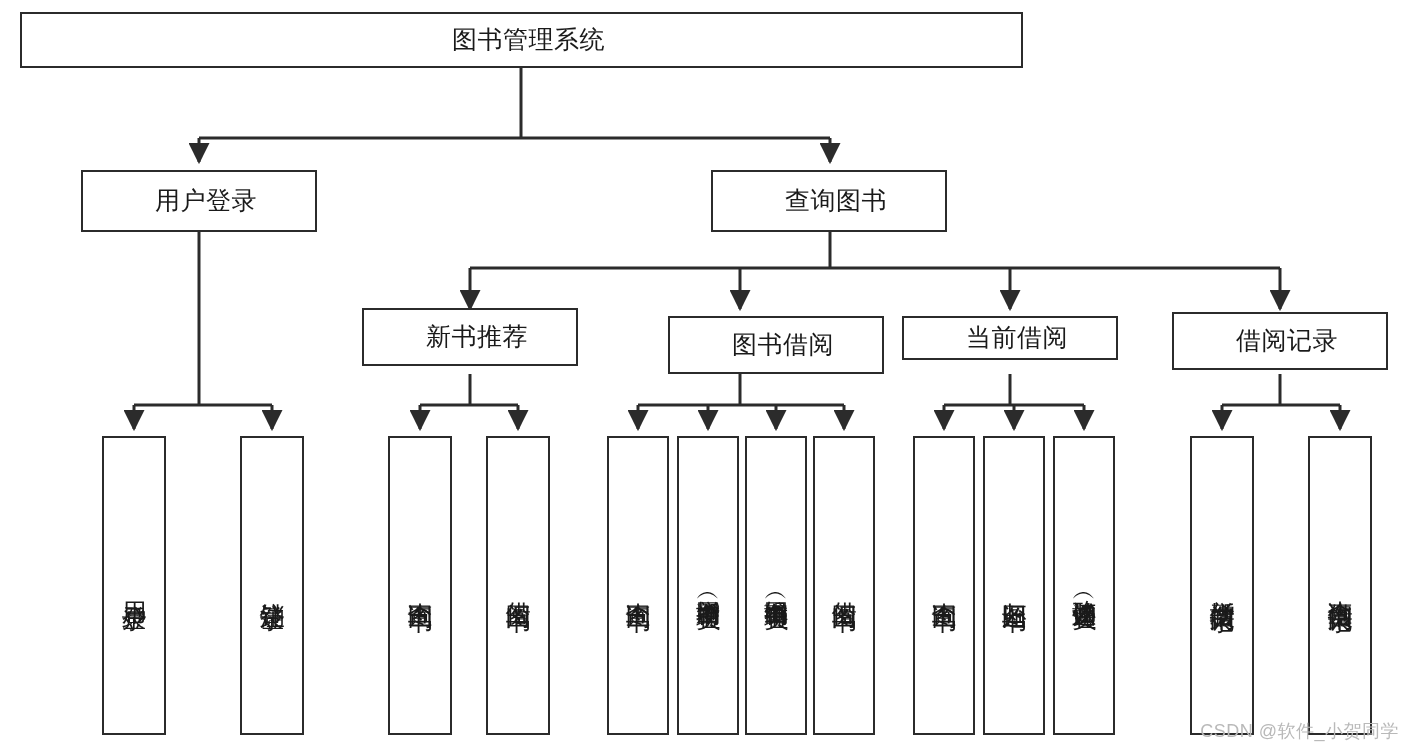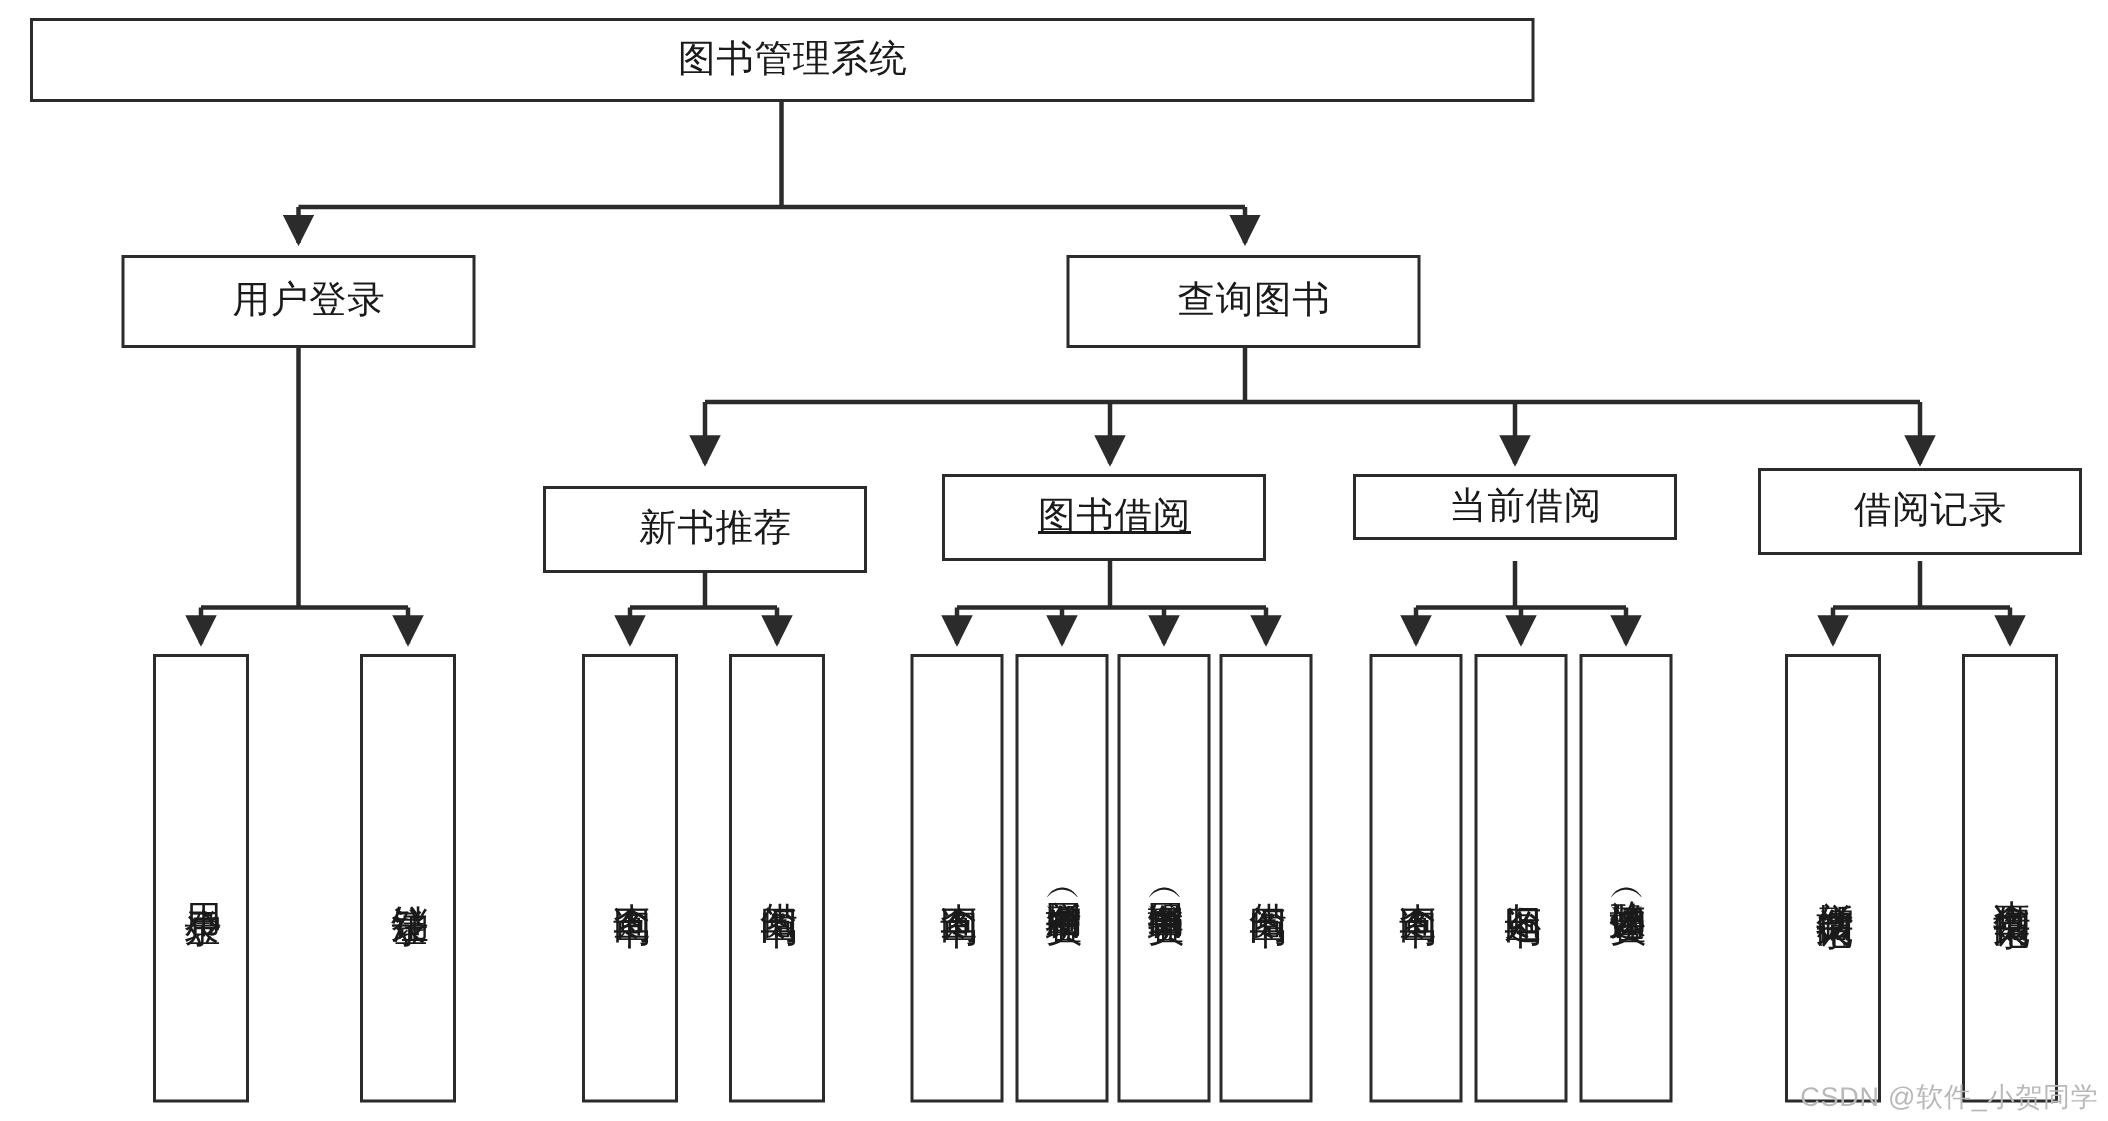--- a/index.html
+++ b/index.html
@@ -126,24 +126,24 @@
   <div id="nodes">
       <div class="node h" style="left: 20px; top: 12px; width: 1003px; height: 56px;">
         <span class="hlabel">图书管理系统</span>
       </div>
       <div class="node h" style="left: 81px; top: 170px; width: 236px; height: 62px;">
         <span class="hlabel">用户登录</span>
       </div>
       <div class="node h" style="left: 711px; top: 170px; width: 236px; height: 62px;">
         <span class="hlabel">查询图书</span>
       </div>
-      <div class="node h" style="left: 362px; top: 324px; width: 216px; height: 58px;">
+      <div class="node h" style="left: 362px; top: 308px; width: 216px; height: 58px;">
         <span class="hlabel">新书推荐</span>
       </div>
-      <div class="node h" style="left: 628px; top: 316px; width: 216px; height: 58px; text-decoration: underline;">
+      <div class="node h" style="left: 668px; top: 316px; width: 216px; height: 58px;">
         <span class="hlabel">图书借阅</span>
       </div>
       <div class="node h" style="left: 902px; top: 316px; width: 216px; height: 44px;">
         <span class="hlabel">当前借阅</span>
       </div>
       <div class="node h" style="left: 1172px; top: 312px; width: 216px; height: 58px;">
         <span class="hlabel">借阅记录</span>
       </div>
       <div class="node v" style="left: 102px; top: 436px; width: 64px; height: 299px;">
         <span class="vlabel">用户登录</span>

